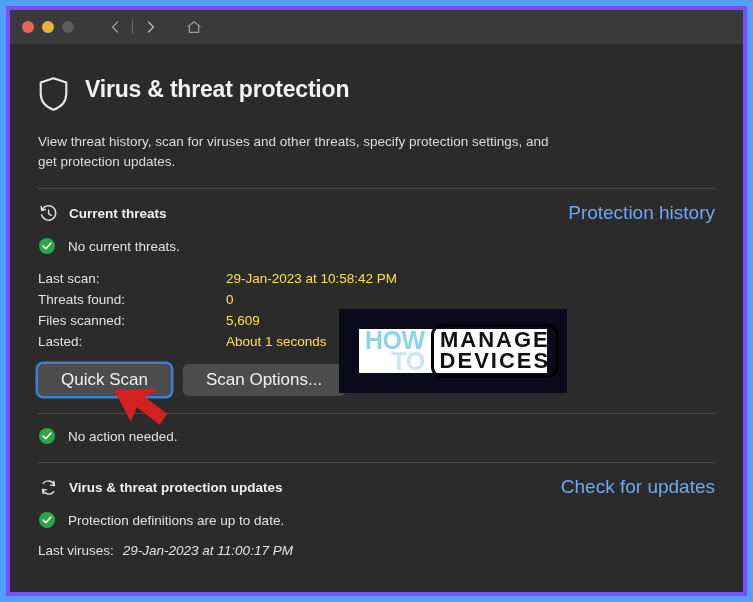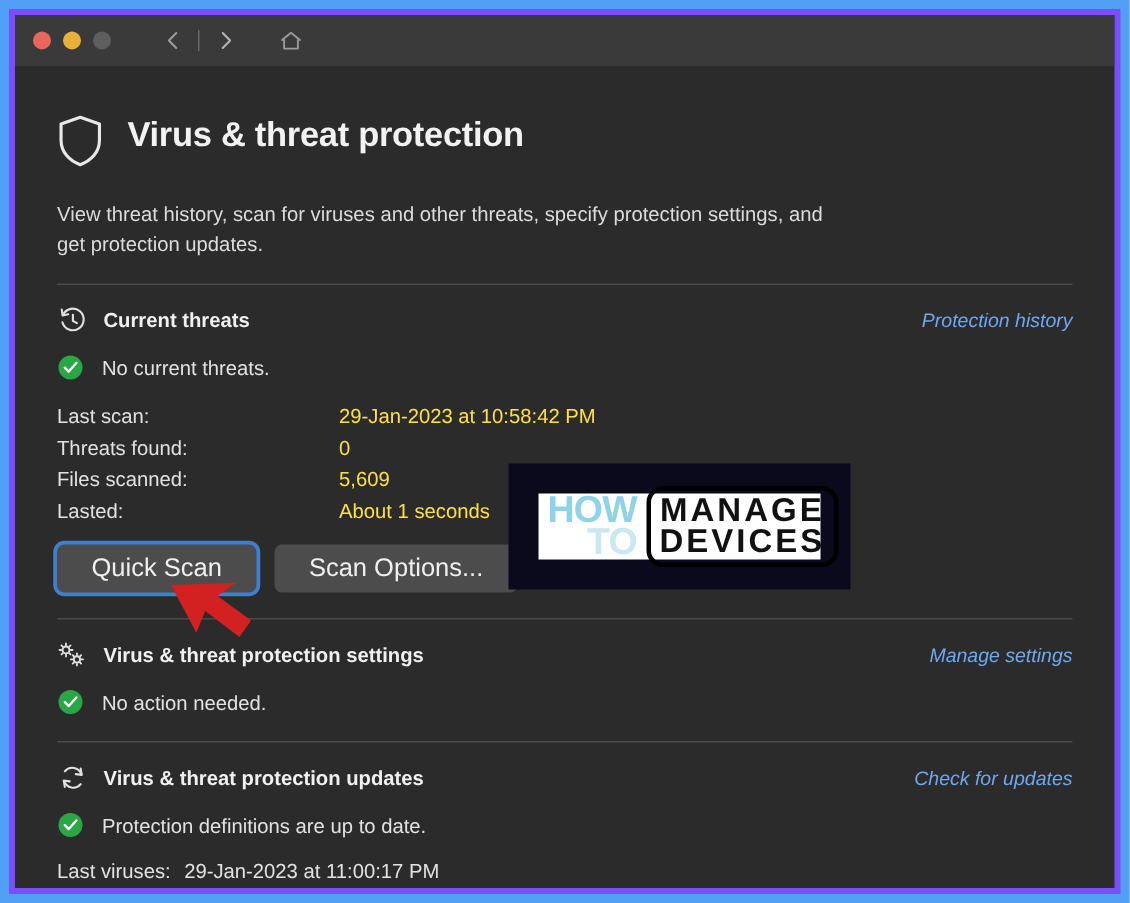--- a/index.html
+++ b/index.html
@@ -136,24 +136,23 @@
     align-items: center;
     justify-content: center;
   }
   .section-title {
     color: #f0f0f0;
     font-size: 13.5px;
     font-weight: bold;
   }
   .link {
     color: #6fa8f0;
-    font-size: 13px;
+    font-size: 19px;
     text-decoration: none;
     cursor: pointer;
-    font-style: italic;
   }
 
   .status-row {
     display: flex;
     align-items: center;
     margin-top: 13px;
   }
   .check-icon {
     width: 18px;
     height: 18px;
@@ -352,36 +351,20 @@
           <span class="v">About 1 seconds</span>
         </div>
 
         <div id="button-row">
           <button class="btn focused">Quick Scan</button>
           <button class="btn">Scan Options...</button>
         </div>
 
         <div class="divider"></div>
 
-        <div class="section-head">
-          <div class="section-head-left">
-            <span class="section-icon">
-              <svg width="20" height="19" viewBox="0 0 20 19" fill="none">
-                <circle cx="6.0" cy="6.3" r="2.3" stroke="#e0e0e0" stroke-width="1.25" fill="none"></circle>
-                <path d="M6 2.0 v1.1 M6 9.5 v1.1 M1.7 6.3 h1.1 M9.2 6.3 h1.1
-                         M3.0 3.3 l0.8 0.8 M8.2 8.5 l0.8 0.8 M9.0 3.3 l-0.8 0.8 M3.8 8.5 l-0.8 0.8" stroke="#e0e0e0" stroke-width="1.25" stroke-linecap="round"></path>
-                <circle cx="13.3" cy="12.6" r="2.1" stroke="#e0e0e0" stroke-width="1.25" fill="none"></circle>
-                <path d="M13.3 8.6 v1.0 M13.3 15.6 v1.0 M9.3 12.6 h1.0 M16.3 12.6 h1.0
-                         M10.5 9.8 l0.7 0.7 M15.4 14.7 l0.7 0.7 M16.1 9.8 l-0.7 0.7 M11.2 14.7 l-0.7 0.7" stroke="#e0e0e0" stroke-width="1.25" stroke-linecap="round"></path>
-              </svg>
-            </span>
-            <span class="section-title">Virus &amp; threat protection settings</span>
-          </div>
-          <a class="link">Manage settings</a>
-        </div>
 
         <div class="status-row">
           <span class="check-icon">
             <svg width="18" height="18" viewBox="0 0 18 18">
               <circle cx="9" cy="9" r="8" fill="#2aa745"></circle>
               <path d="M5.2 9.1 L7.8 11.7 L12.9 6.0" stroke="#ffffff" stroke-width="1.6" fill="none" stroke-linecap="round" stroke-linejoin="round"></path>
             </svg>
           </span>
           <span class="status-text">No action needed.</span>
         </div>
@@ -408,21 +391,21 @@
             <svg width="18" height="18" viewBox="0 0 18 18">
               <circle cx="9" cy="9" r="8" fill="#2aa745"></circle>
               <path d="M5.2 9.1 L7.8 11.7 L12.9 6.0" stroke="#ffffff" stroke-width="1.6" fill="none" stroke-linecap="round" stroke-linejoin="round"></path>
             </svg>
           </span>
           <span class="status-text">Protection definitions are up to date.</span>
         </div>
 
         <div class="status-row" style="margin-top:14px;">
           <span class="status-text">Last viruses:</span>
-          <span class="status-text" style="margin-left:9px;">29-Jan-2023 at 11:00:17 PM</span>
+          <span class="status-text" style="margin-left:9px;font-style:italic;">29-Jan-2023 at 11:00:17 PM</span>
         </div>
 
         <div id="watermark">
           <div id="watermark-inner">
             <div id="wm-howto">
               <span id="wm-how">HOW</span>
               <span id="wm-to">TO</span>
             </div>
             <div id="wm-box">
               <span class="wm-word">MANAGE</span>

